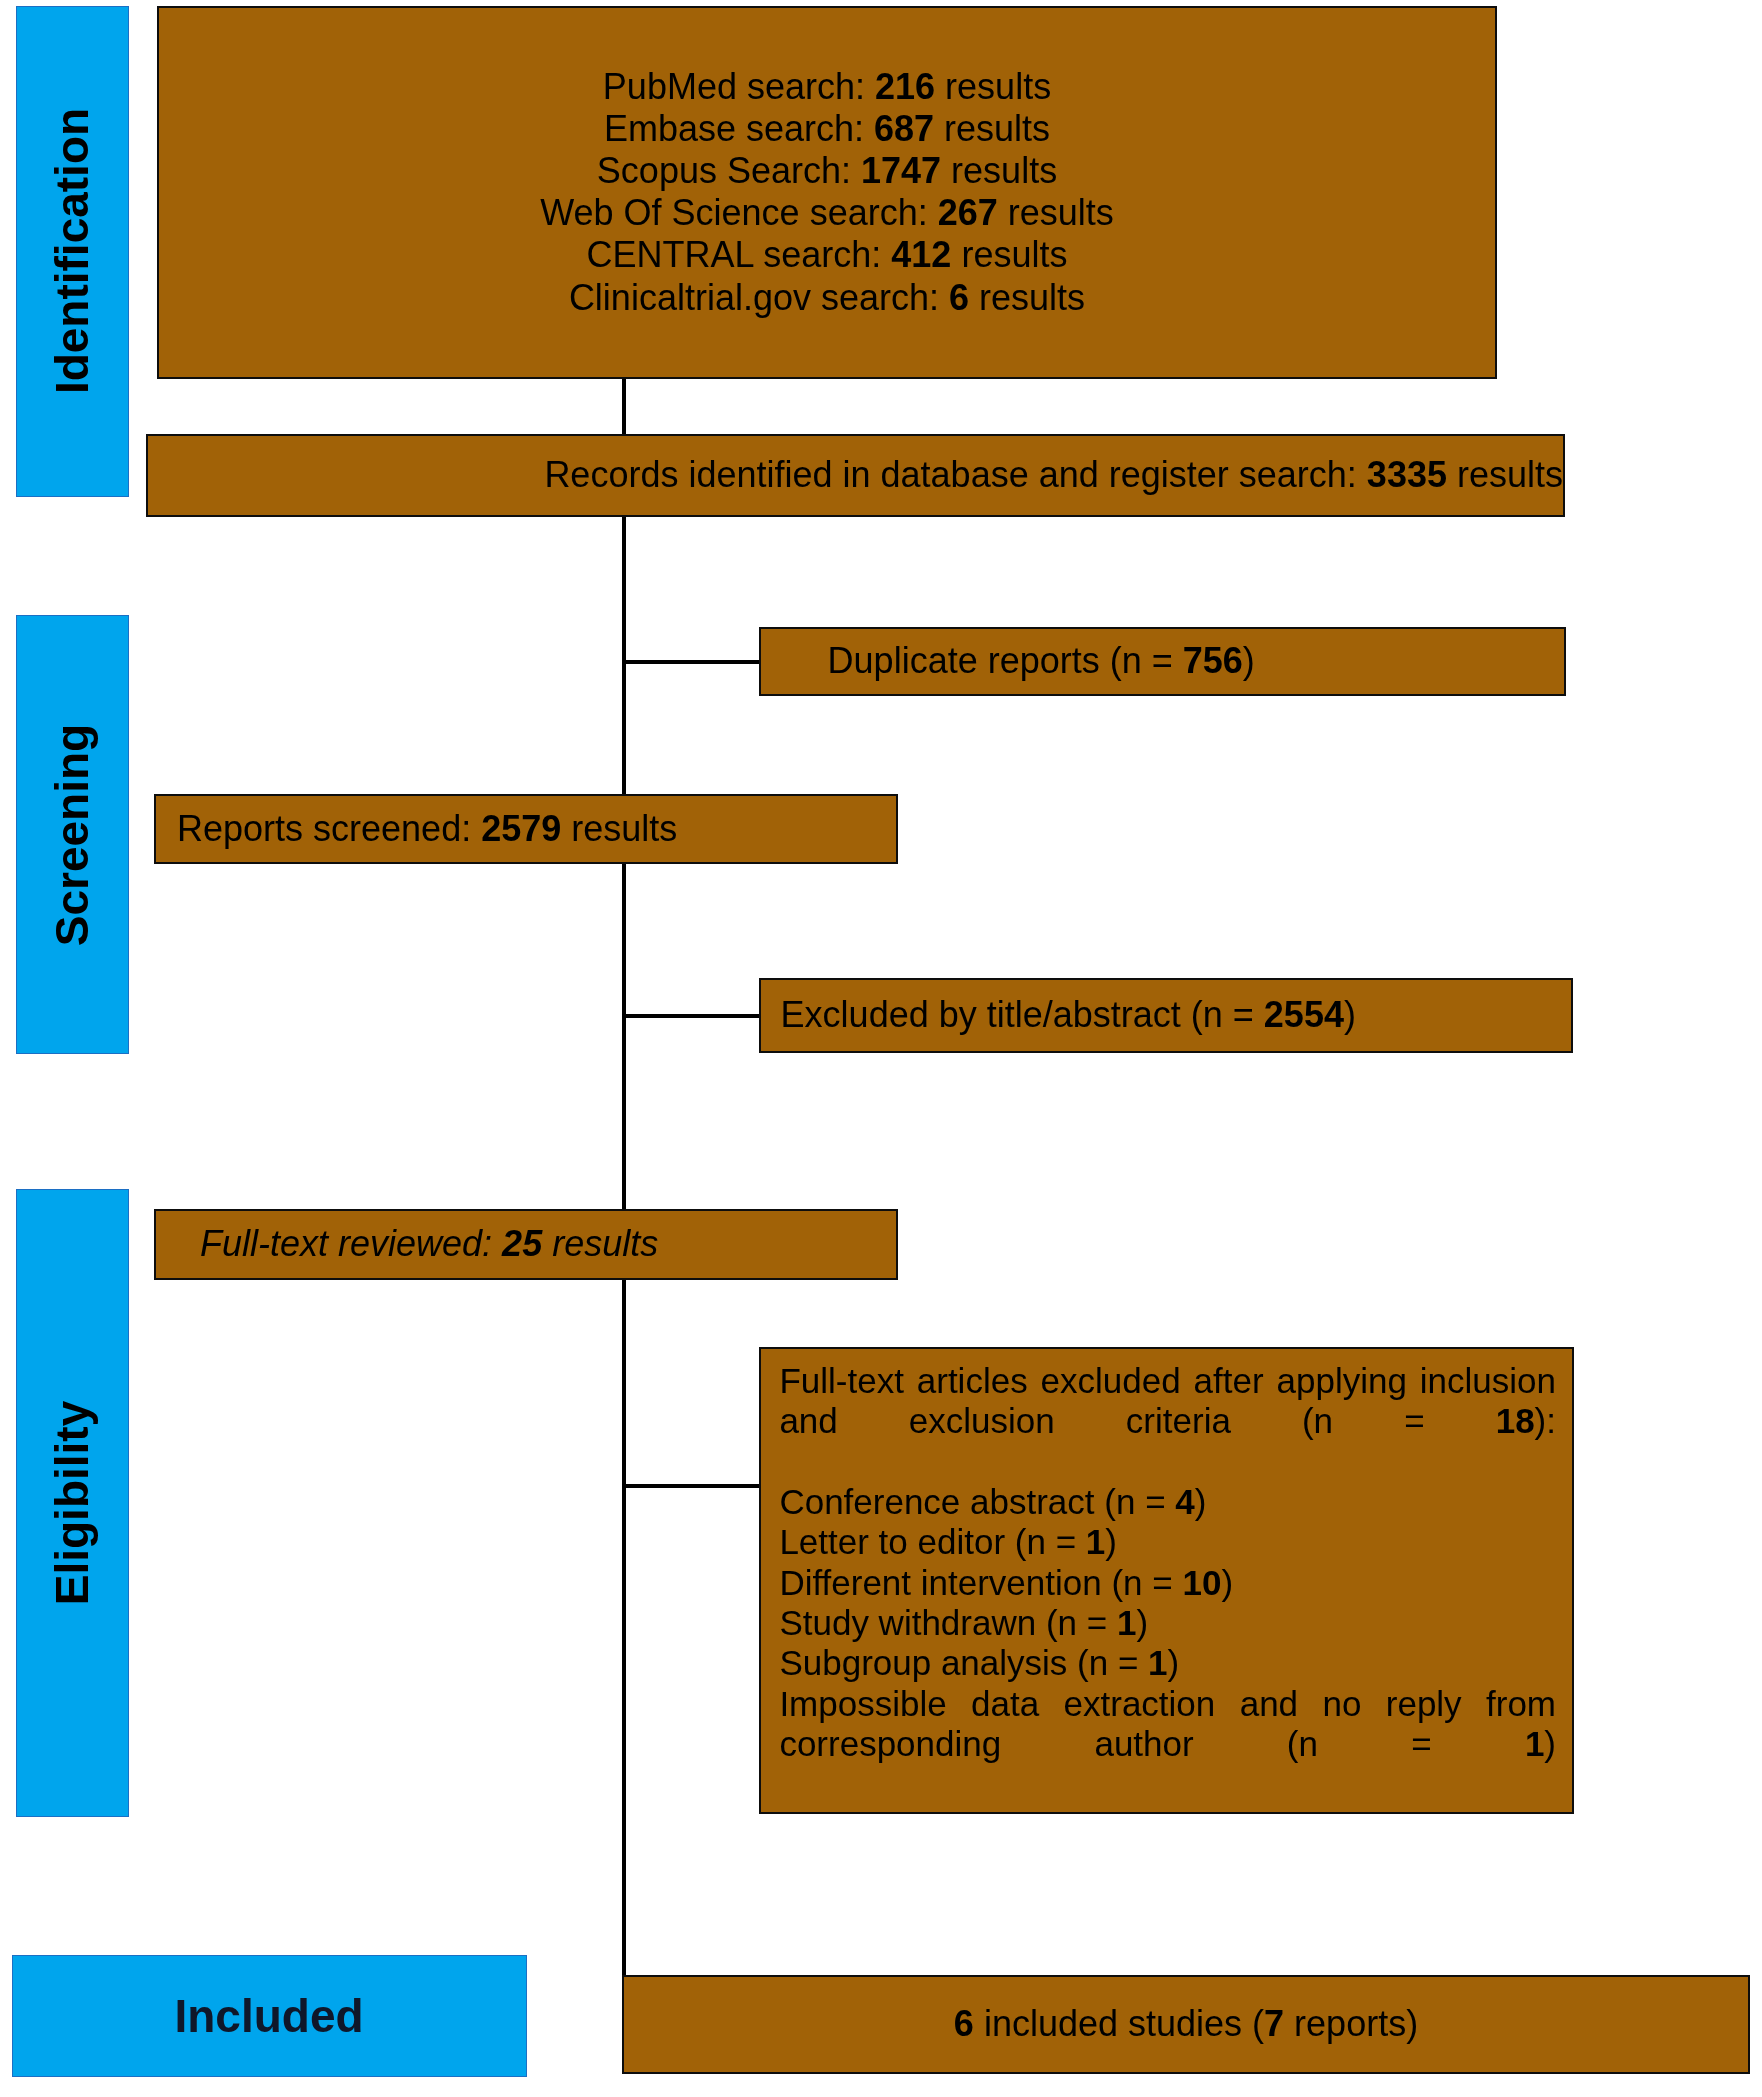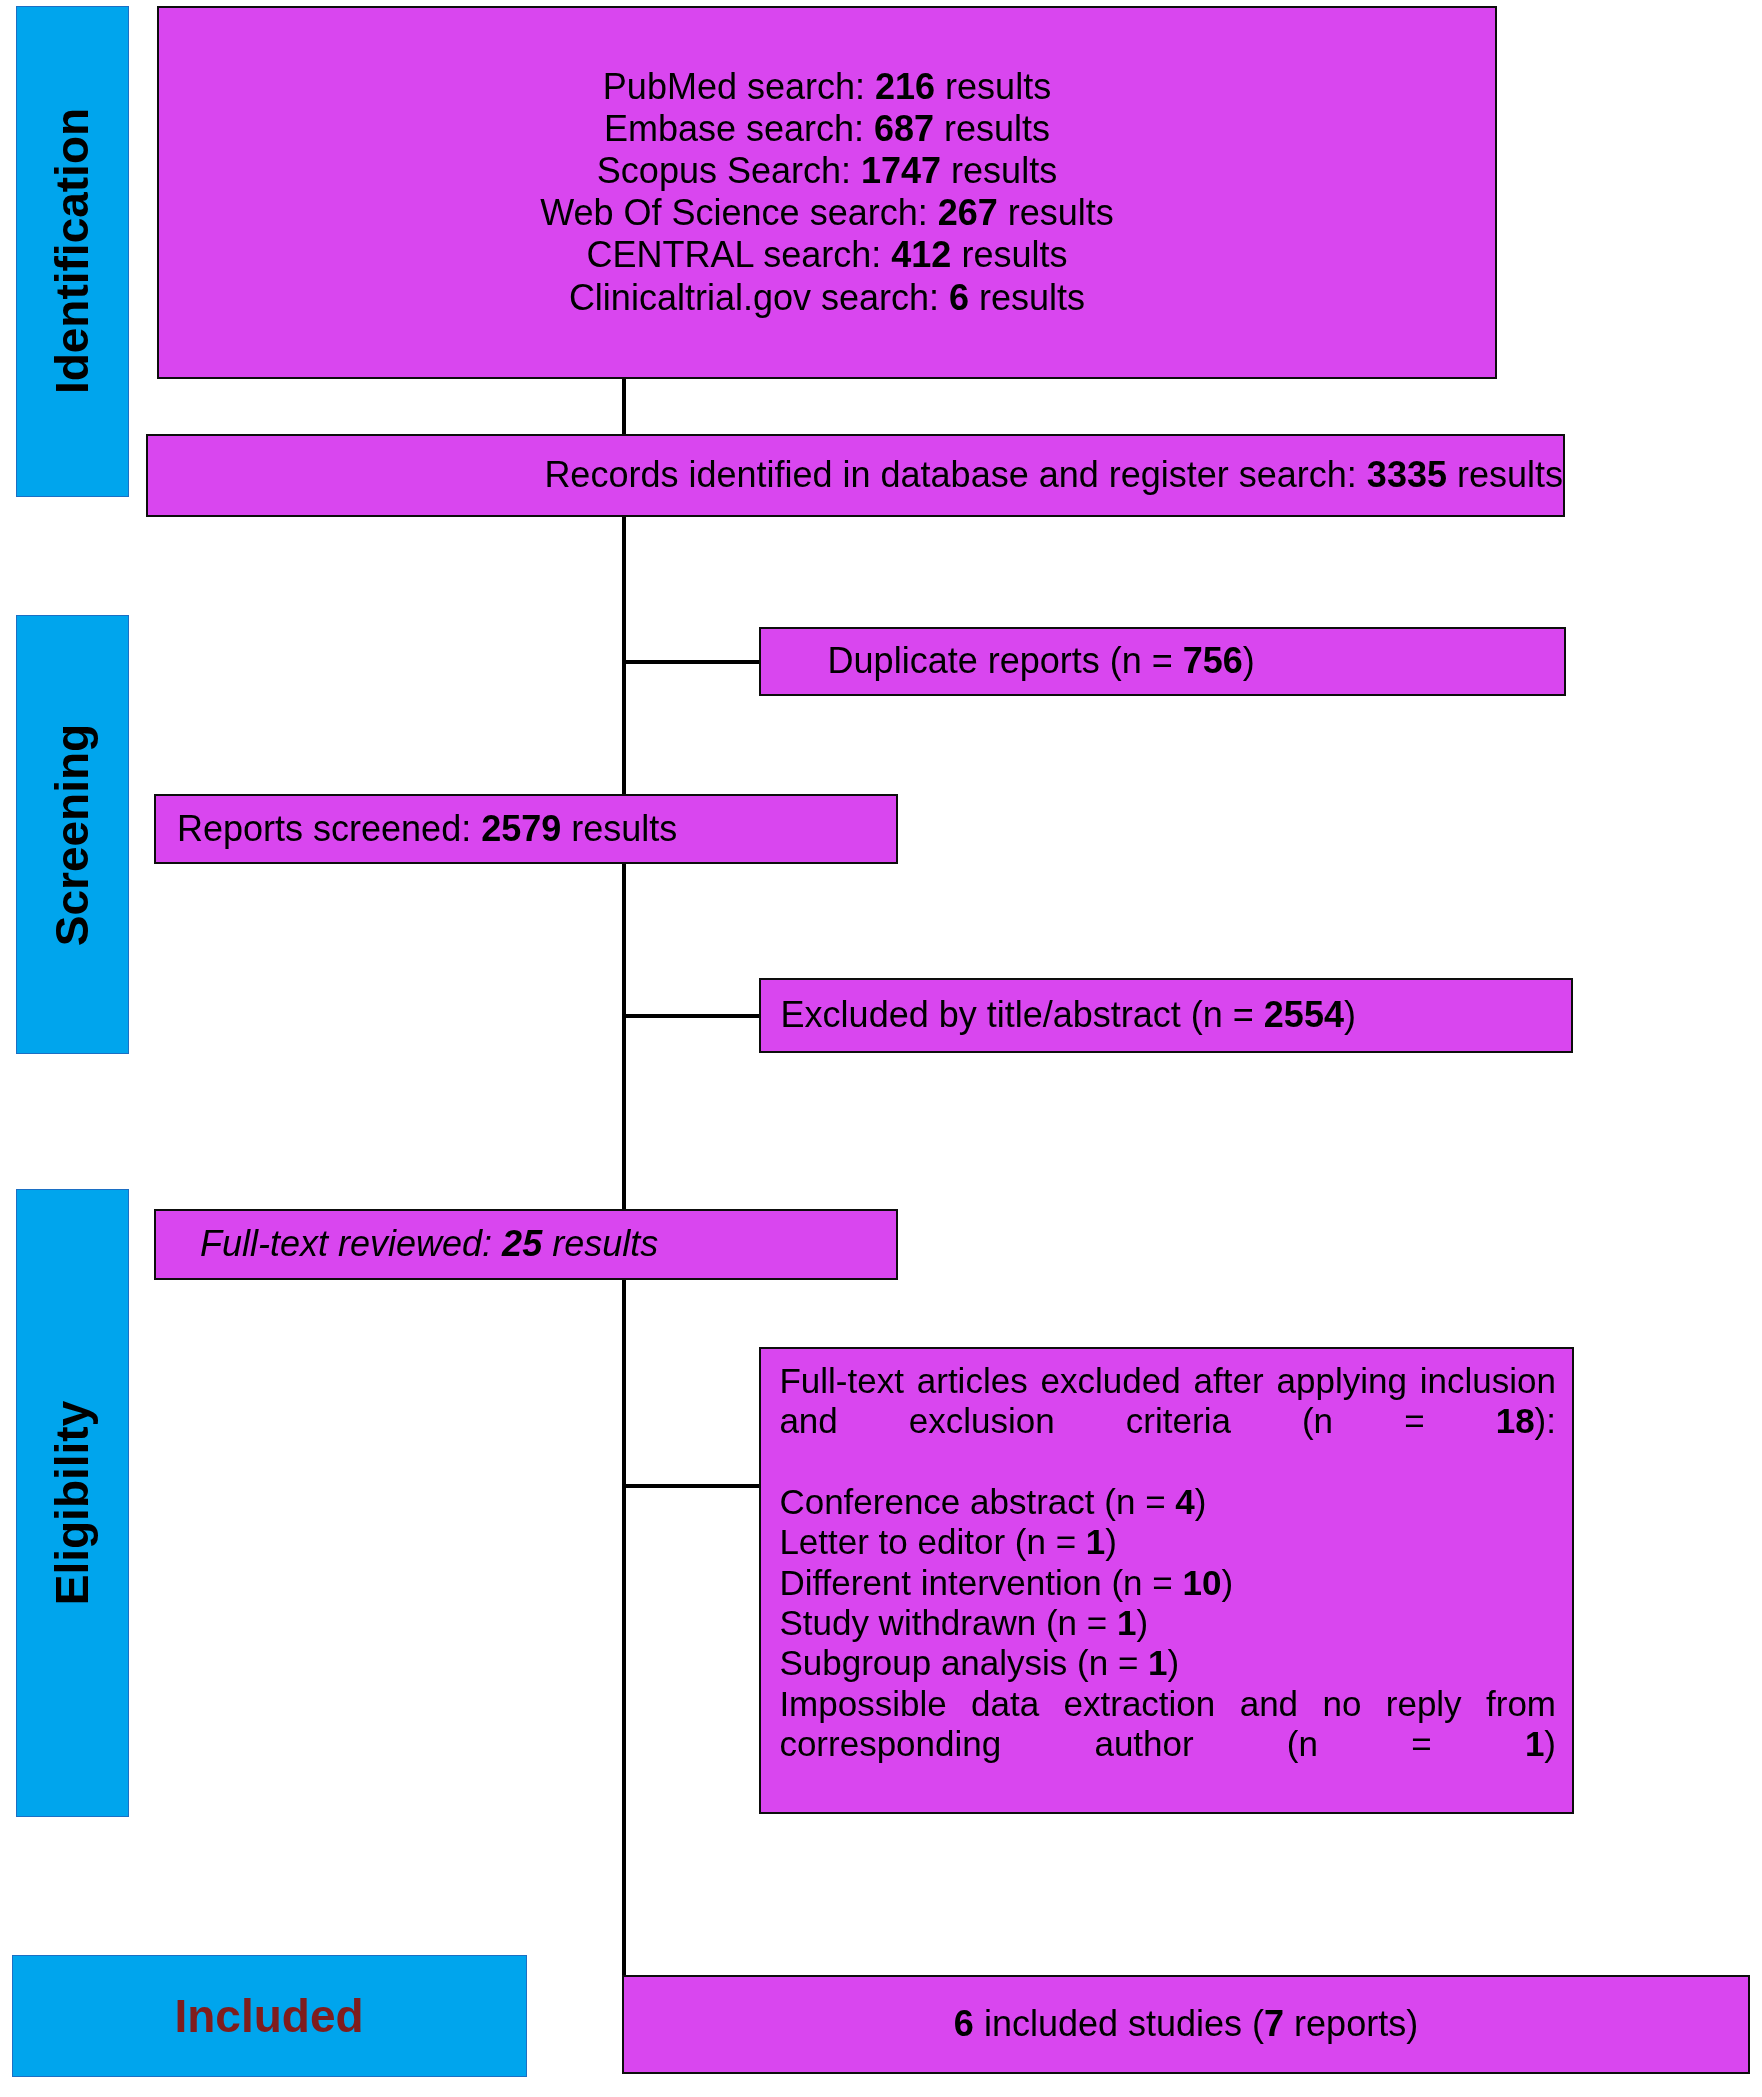--- a/index.html
+++ b/index.html
@@ -32,37 +32,37 @@
   .stage-label-vertical {
     transform: rotate(-90deg);
     white-space: nowrap;
     font-weight: bold;
     color: #000000;
     letter-spacing: 0px;
   }
   .stage-label-horizontal {
     white-space: nowrap;
     font-weight: bold;
-    color: #7f1d1d;
+    color: #0f172a;
   }
 
   #stage-identification { left: 15.6px;  top: 5.8px;   width: 113px; height: 491px; }
   #stage-screening      { left: 15.6px;  top: 615px; width: 113px; height: 439px; }
   #stage-eligibility    { left: 15.6px;  top: 1189px; width: 113px; height: 628px; }
   #stage-included       { left: 11.5px;  top: 1955px; width: 515px; height: 122px; }
 
   #stage-identification .stage-label-vertical { font-size: 46px; }
   #stage-screening      .stage-label-vertical { font-size: 46px; }
   #stage-eligibility    .stage-label-vertical { font-size: 46px; }
   #stage-included       .stage-label-horizontal { font-size: 46px; }
 
   
   .box {
     position: absolute;
-    background: #d946ef;
+    background: #a16207;
     border: 2.9px solid #0D0D0D;
     box-sizing: border-box;
     color: #000000;
   }
   .box-inner {
     width: 100%;
     height: 100%;
     display: flex;
     flex-direction: column;
     justify-content: center;

